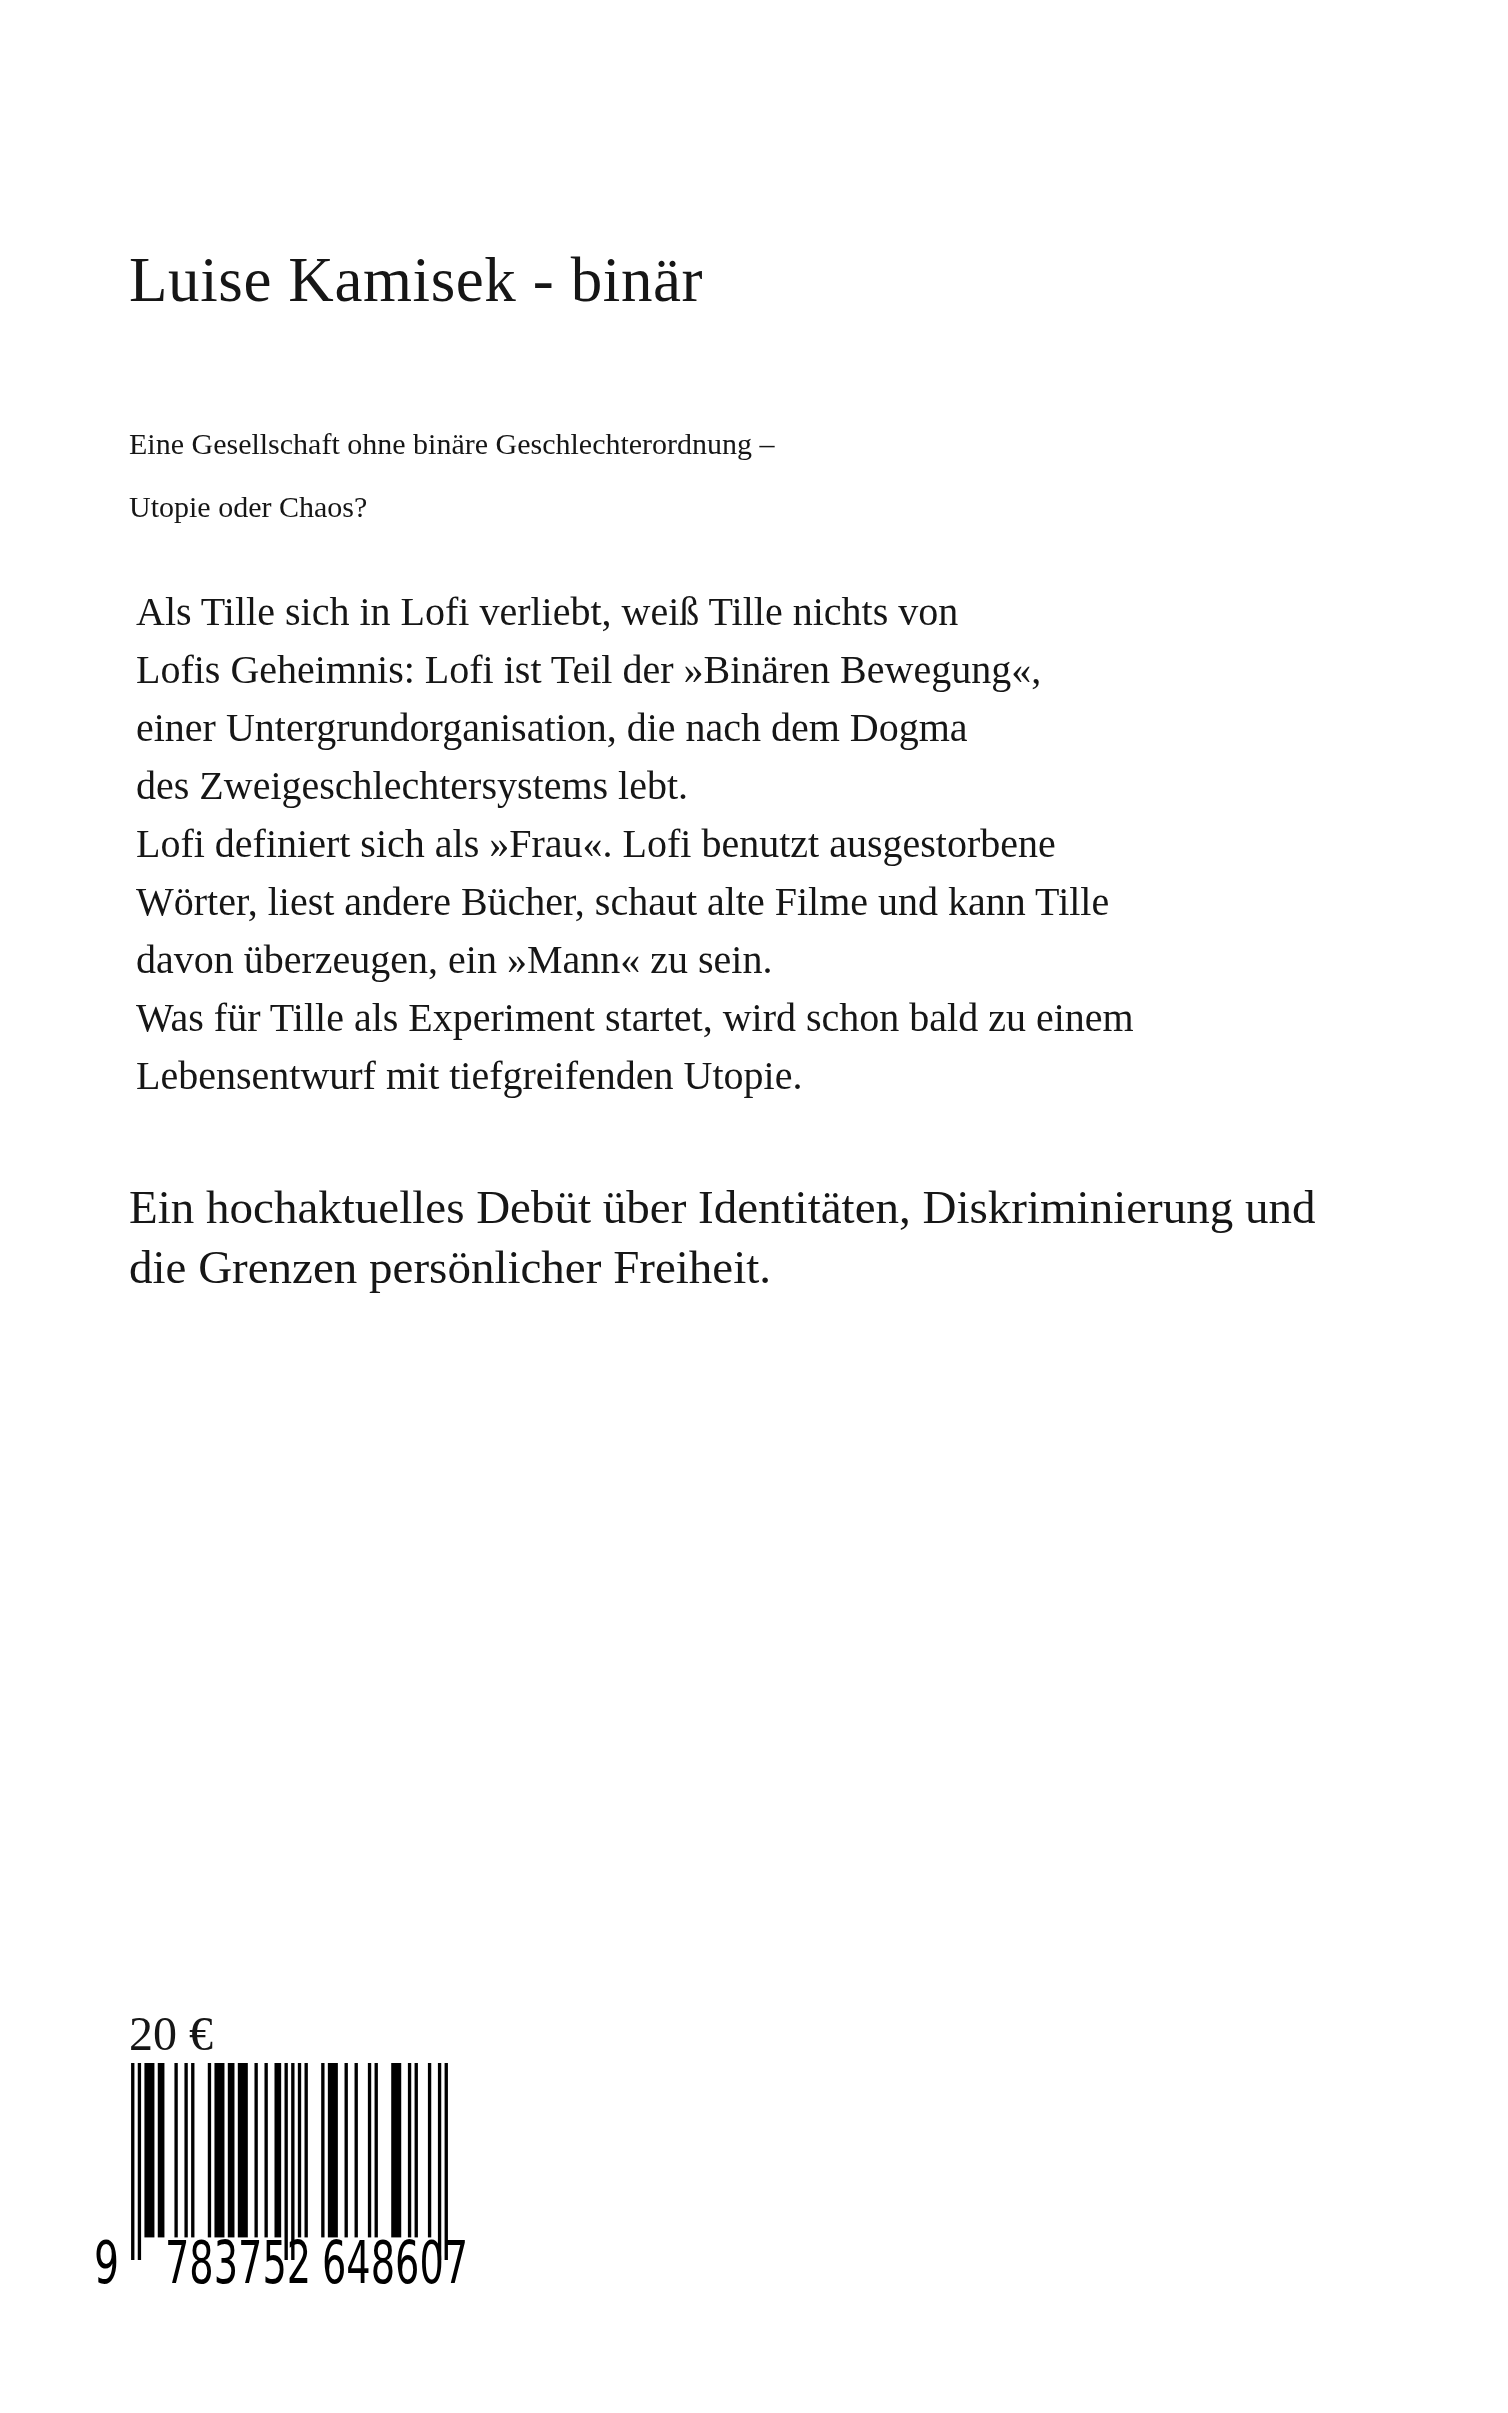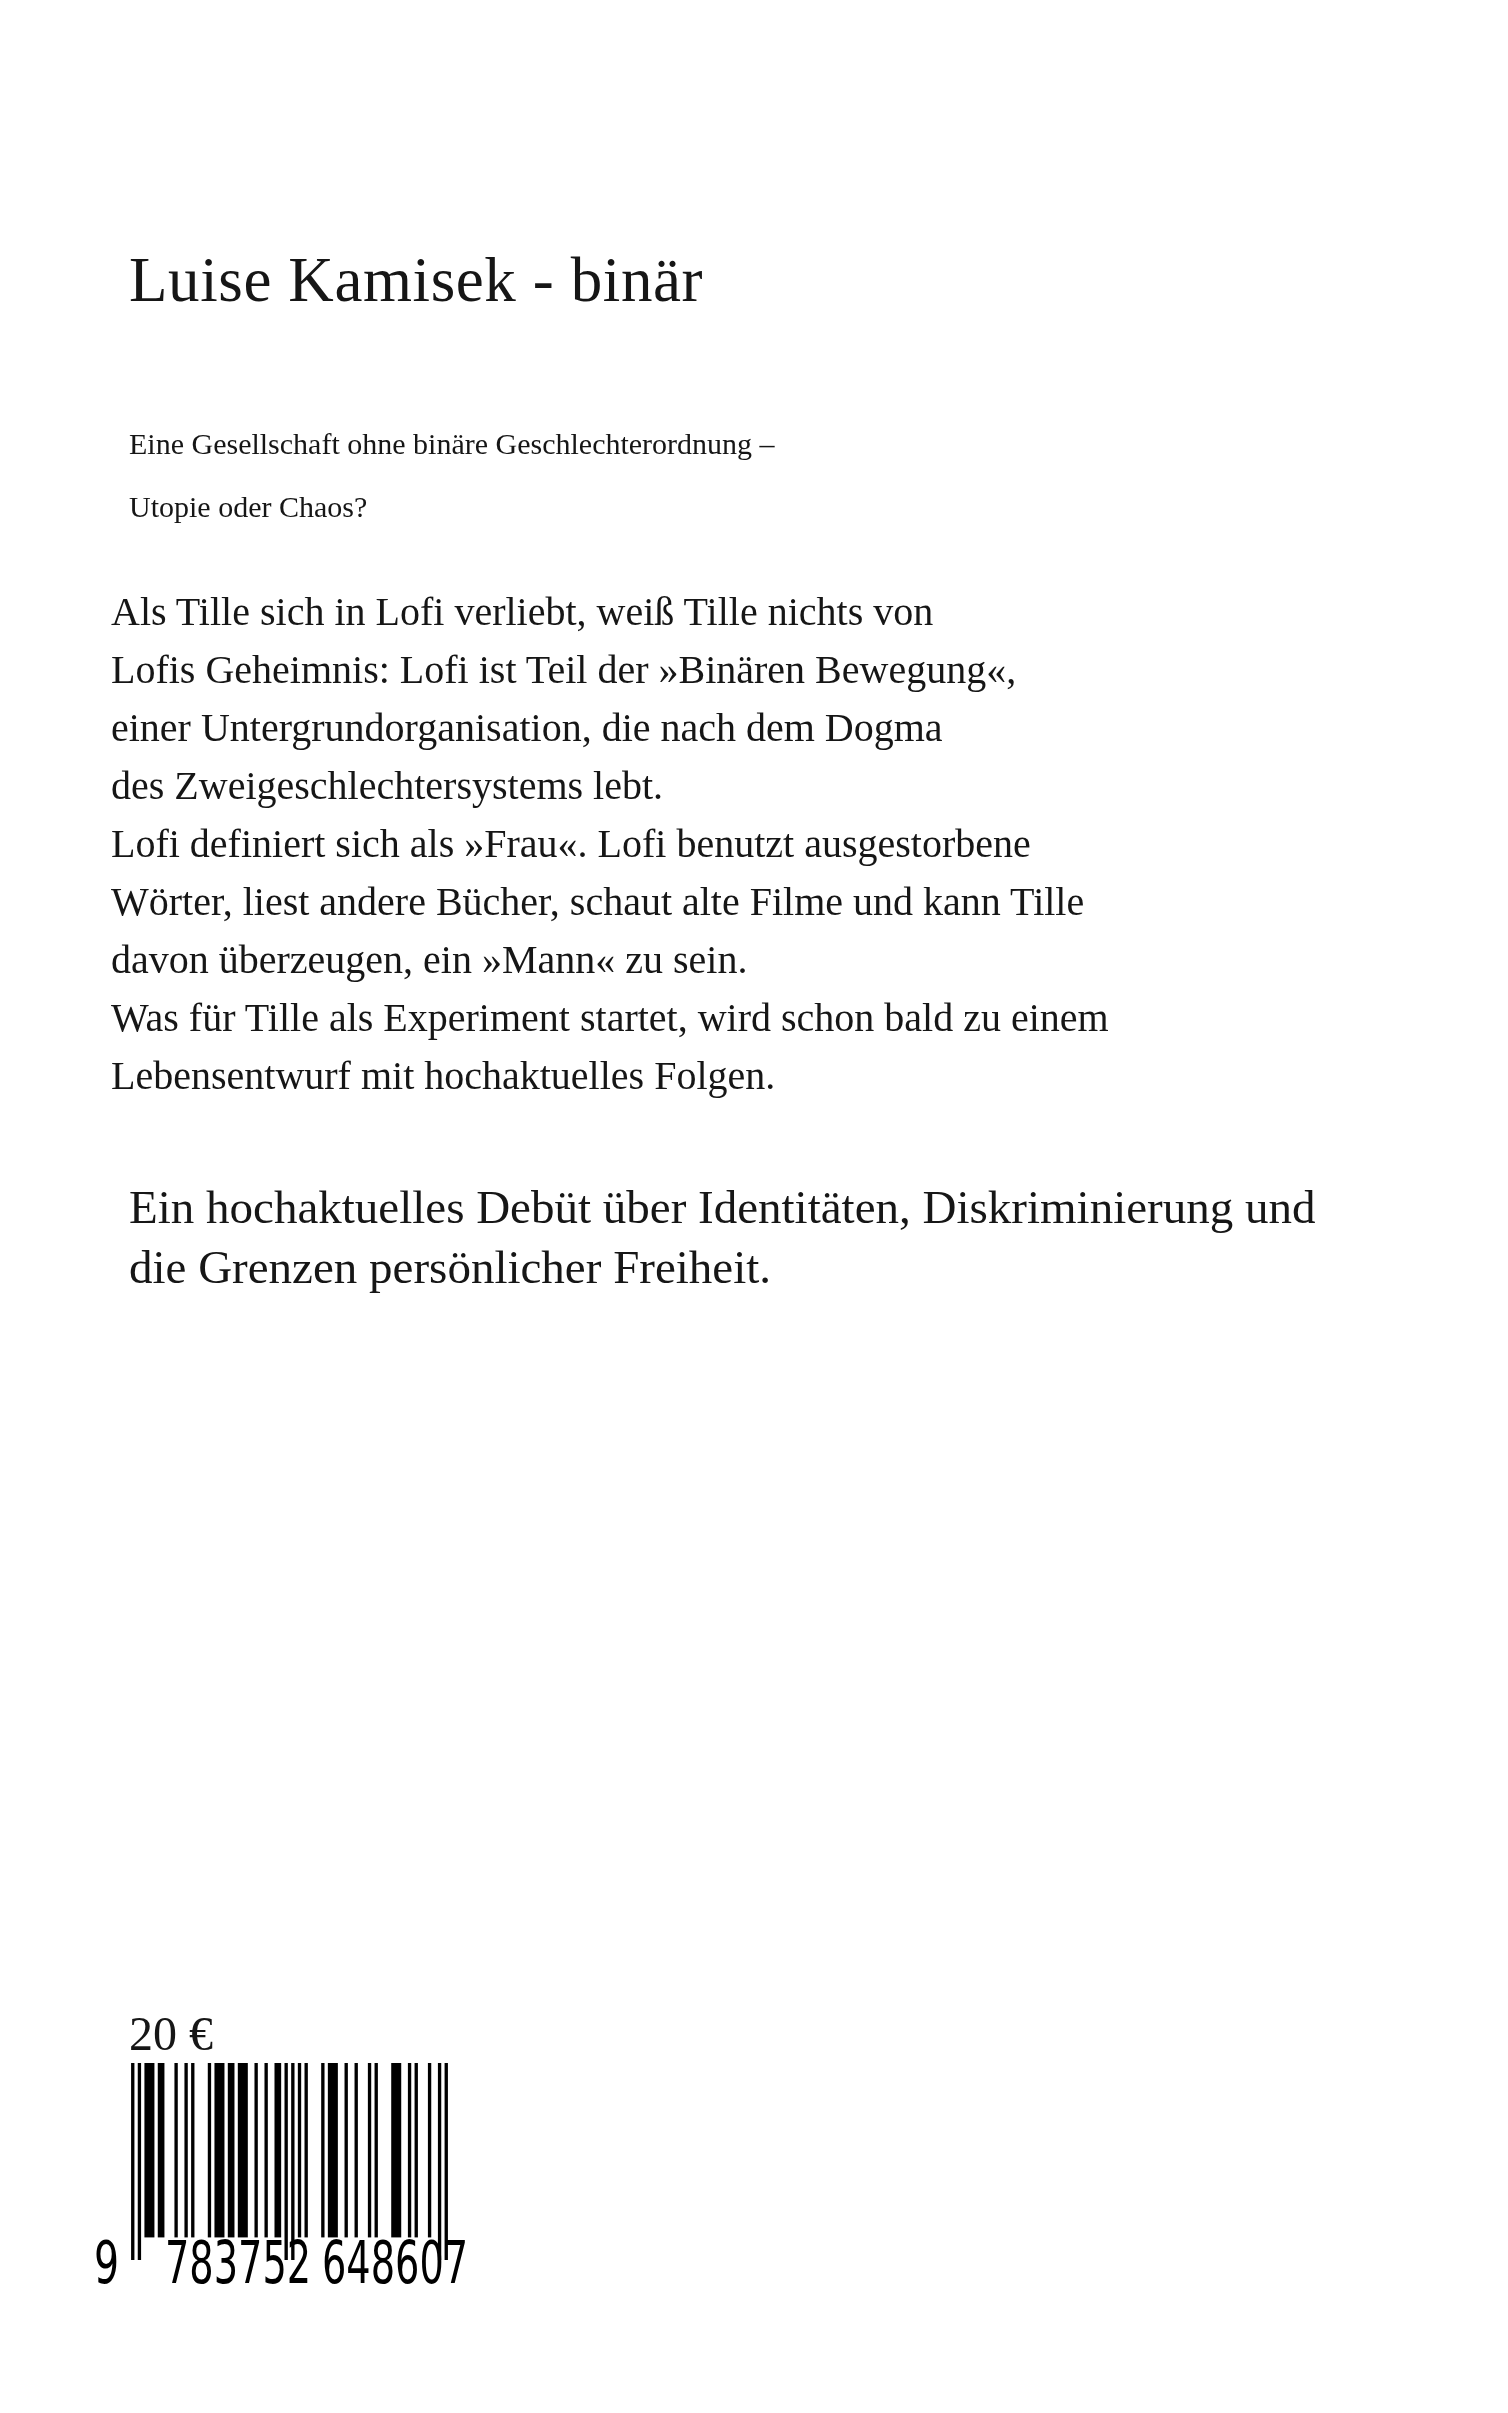--- a/index.html
+++ b/index.html
@@ -29,21 +29,21 @@
   .subtitle {
     position: absolute;
     left: 129px;
     top: 412px;
     font-size: 30px;
     line-height: 63px;
     white-space: nowrap;
   }
   .synopsis {
     position: absolute;
-    left: 111px;
+    left: 136px;
     top: 583px;
     font-size: 40px;
     line-height: 58px;
     white-space: nowrap;
   }
   .blurb {
     position: absolute;
     left: 129px;
     top: 1177px;
     font-size: 47px;
@@ -117,21 +117,21 @@
 
   <div class="synopsis">
     <div>Als Tille sich in Lofi verliebt, weiß Tille nichts von</div>
     <div>Lofis Geheimnis: Lofi ist Teil der »Binären Bewegung«,</div>
     <div>einer Untergrundorganisation, die nach dem Dogma</div>
     <div>des Zweigeschlechtersystems lebt.</div>
     <div>Lofi definiert sich als »Frau«. Lofi benutzt ausgestorbene</div>
     <div>Wörter, liest andere Bücher, schaut alte Filme und kann Tille</div>
     <div>davon überzeugen, ein »Mann« zu sein.</div>
     <div>Was für Tille als Experiment startet, wird schon bald zu einem</div>
-    <div>Lebensentwurf mit hochaktuelles Folgen.</div>
+    <div>Lebensentwurf mit tiefgreifenden Utopie.</div>
   </div>
 
   <div class="blurb">
     <div>Ein hochaktuelles Debüt über Identitäten, Diskriminierung und</div>
     <div>die Grenzen persönlicher Freiheit.</div>
   </div>
 
   <div class="price">20 €</div>
 
   <div class="barcode">

